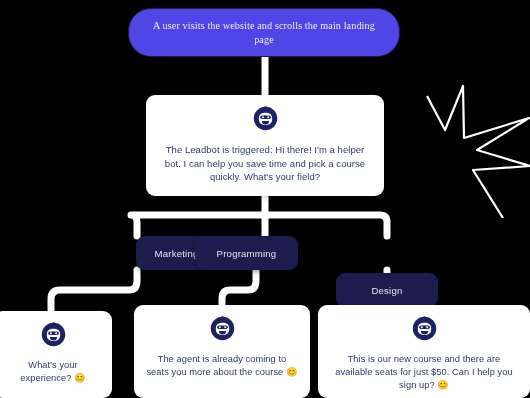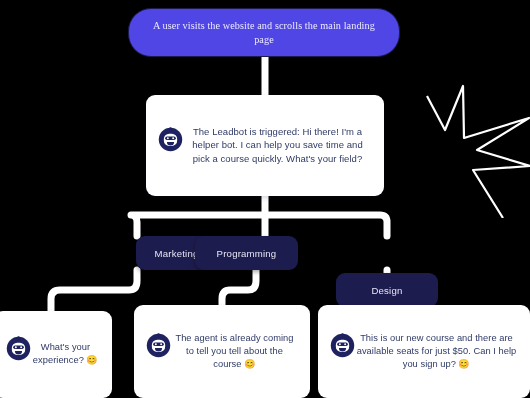--- a/index.html
+++ b/index.html
@@ -34,21 +34,21 @@
     font-size: 10.2px;
     line-height: 14px;
     text-align: center;
     letter-spacing: .1px;
   }
 
   .card {
     background: #ffffff;
     border-radius: 9px;
     box-shadow: 0 2px 5px rgba(20,20,60,.18);
-    display: flex; flex-direction: row; align-items: center;
+    display: flex; flex-direction: column; align-items: center;
     padding: 11px 12px 12px;
   }
   .card .txt {
     color: #2f3a66;
     font-size: 9.3px;
     line-height: 13px;
     text-align: center;
     letter-spacing: .05px;
   }
   .card .bot { margin-bottom: 8px; }
@@ -168,21 +168,21 @@
         <circle cx="16" cy="2.4" r="2.1" fill="#1e2260"></circle>
         <rect x="7.4" y="8.6" width="17.2" height="15.6" rx="7" fill="#ffffff"></rect>
         <rect x="9.2" y="12.2" width="13.6" height="4.4" rx="2.2" fill="#1e2260"></rect>
         <circle cx="12.6" cy="14.4" r="1.25" fill="#ffffff"></circle>
         <circle cx="19.4" cy="14.4" r="1.25" fill="#ffffff"></circle>
         <path d="M11.4 19.1 h9.2 a4.6 4.6 0 0 1 -9.2 0 z" fill="#1e2260"></path>
         <rect x="3.6" y="13.4" width="3.3" height="5.6" rx="1.6" fill="#1e2260"></rect>
         <rect x="25.1" y="13.4" width="3.3" height="5.6" rx="1.6" fill="#1e2260"></rect>
       </svg>
     </span>
-    <span class="txt">The agent is already coming to tell you tell about the course 😊</span>
+    <span class="txt">The agent is already coming to seats you more about the course 😊</span>
   </div>
 
   <div class="node card leaf-3">
     <span class="bot">
       <svg width="25" height="25" viewBox="0 0 32 32">
         <circle cx="16" cy="16" r="15" fill="#1e2260"></circle>
         <rect x="15.1" y="2.2" width="1.8" height="4" rx=".9" fill="#1e2260"></rect>
         <circle cx="16" cy="2.4" r="2.1" fill="#1e2260"></circle>
         <rect x="7.4" y="8.6" width="17.2" height="15.6" rx="7" fill="#ffffff"></rect>
         <rect x="9.2" y="12.2" width="13.6" height="4.4" rx="2.2" fill="#1e2260"></rect>

